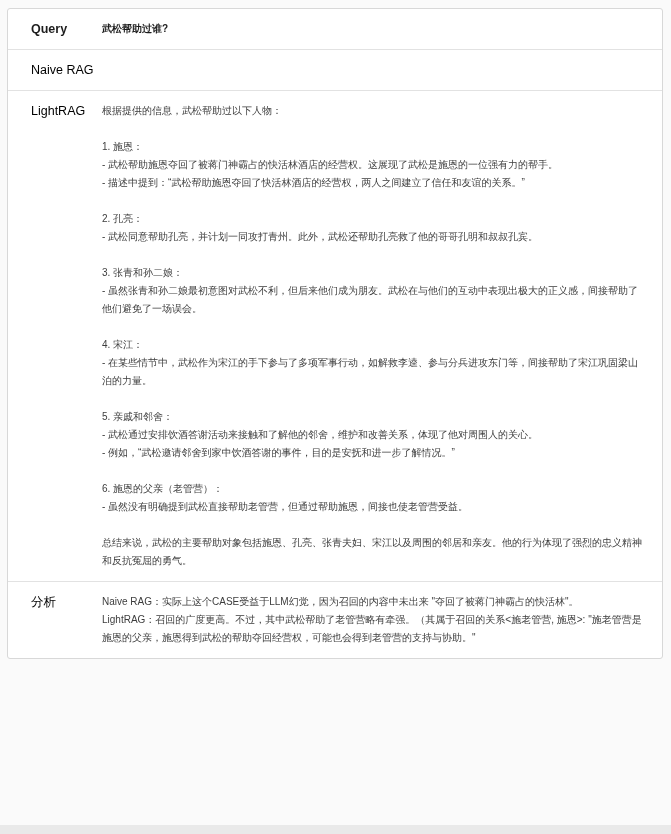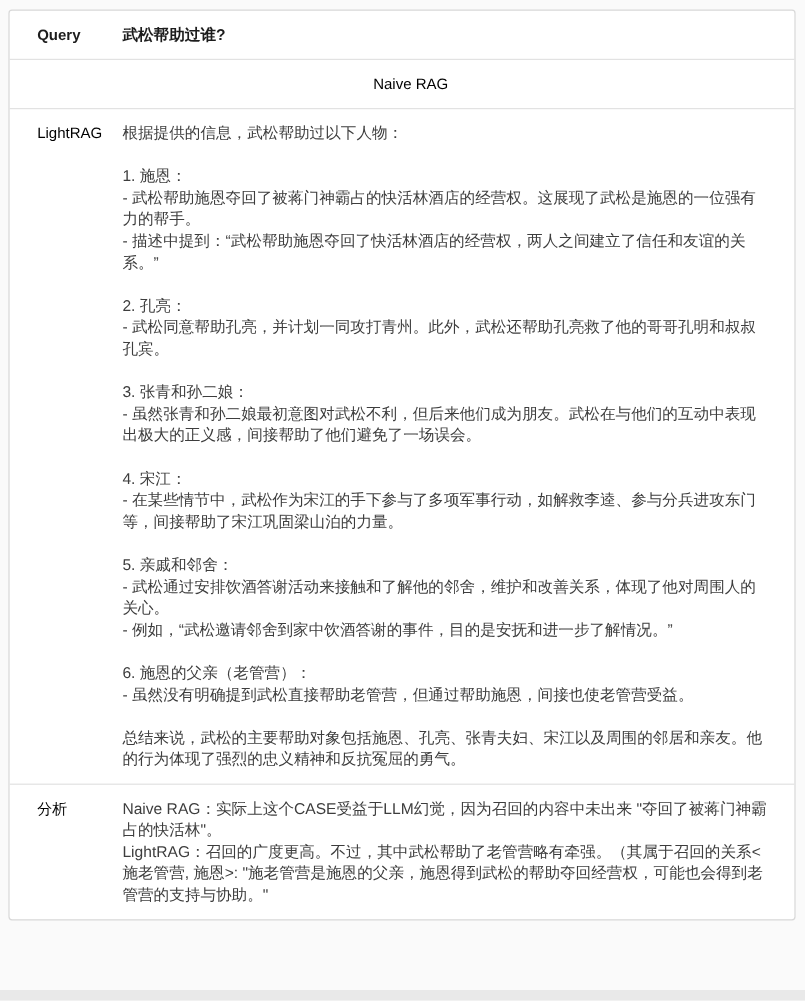--- a/index.html
+++ b/index.html
@@ -23,36 +23,35 @@
     width: 656px;
     background: #ffffff;
     border: 1px solid #d8d8d8;
     border-radius: 3px;
   }
   .row {
     display: flex;
     align-items: flex-start;
     border-bottom: 1px solid #e2e2e2;
     padding: 11px 0;
-    justify-content: center;
   }
   .row:last-child { border-bottom: none; }
   .cell-label {
     flex: 0 0 94px;
     width: 94px;
     padding-left: 23px;
     font-size: 12.5px;
     line-height: 18px;
     color: #000000;
     white-space: nowrap;
   }
   .cell-content {
     flex: 1 1 auto;
     padding-right: 20px;
-    font-size: 13px;
+    font-size: 10px;
     line-height: 18px;
     color: #3d3d3d;
     white-space: pre-wrap;
     word-break: break-word;
   }
   .row--header .cell-label,
   .row--header .cell-content {
     font-weight: bold;
     color: #1d1d1d;
   }

